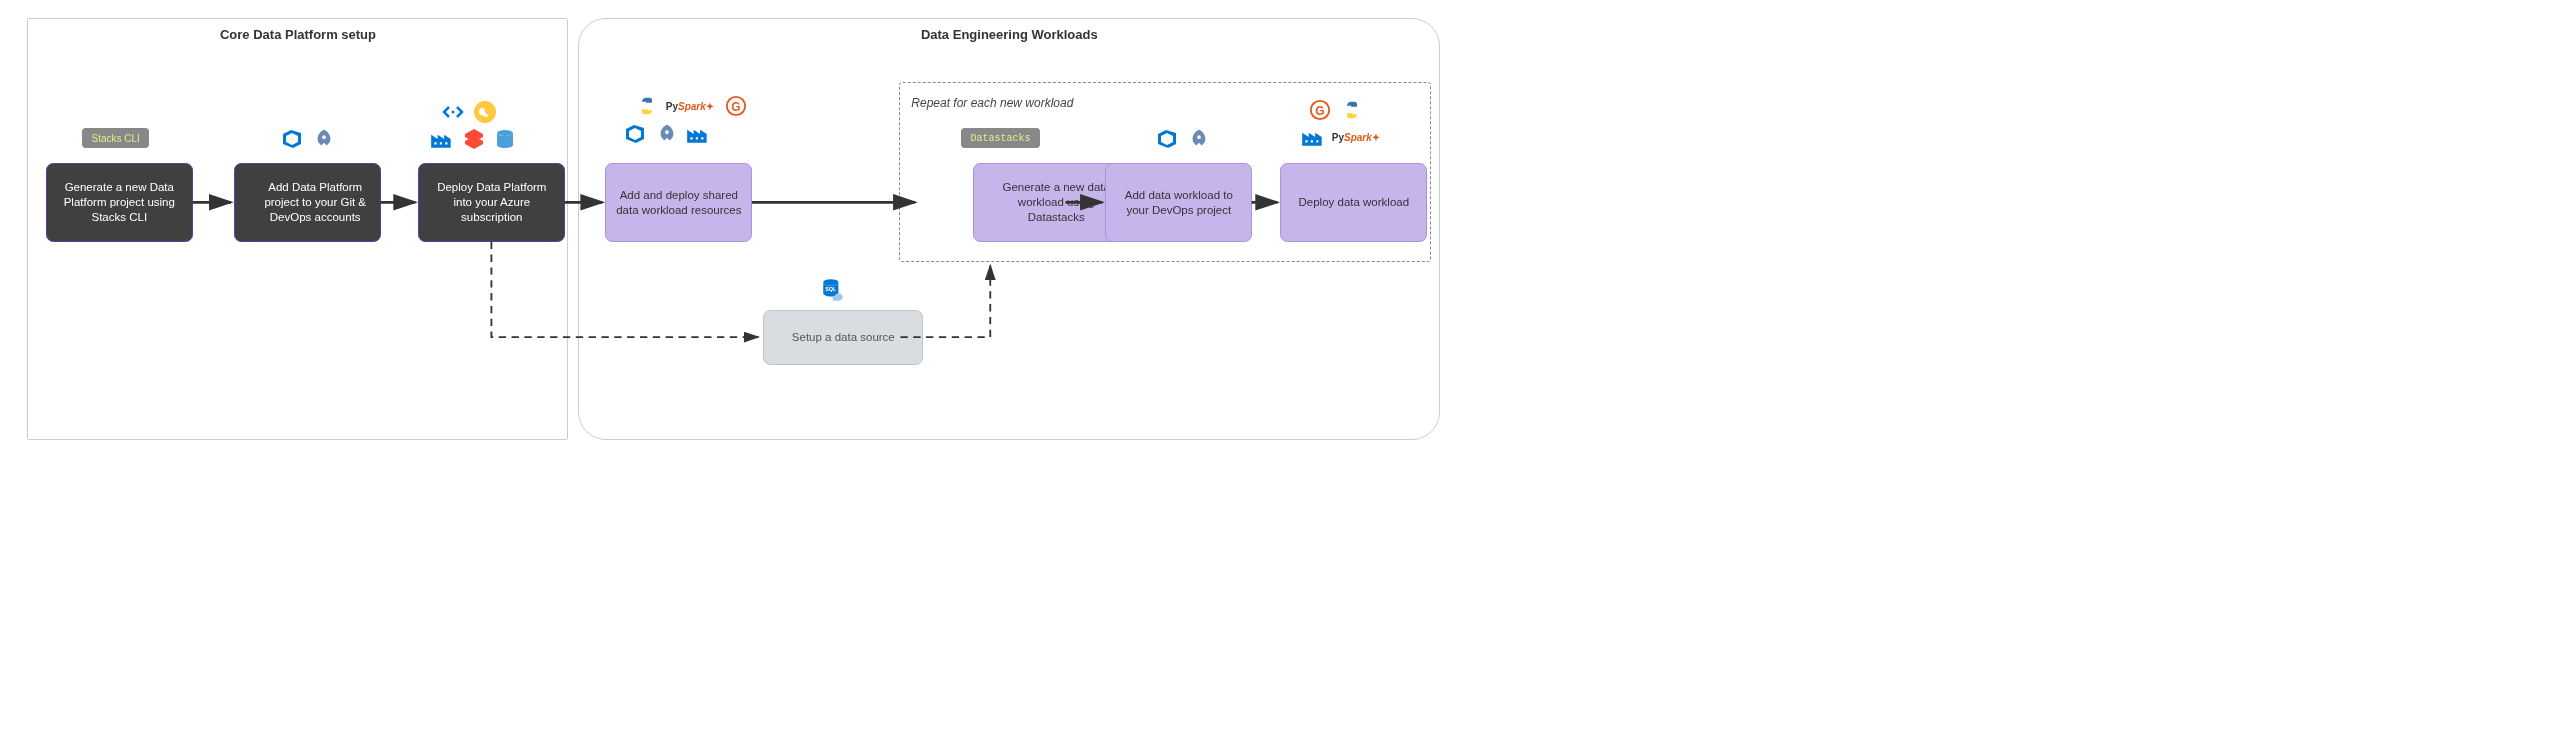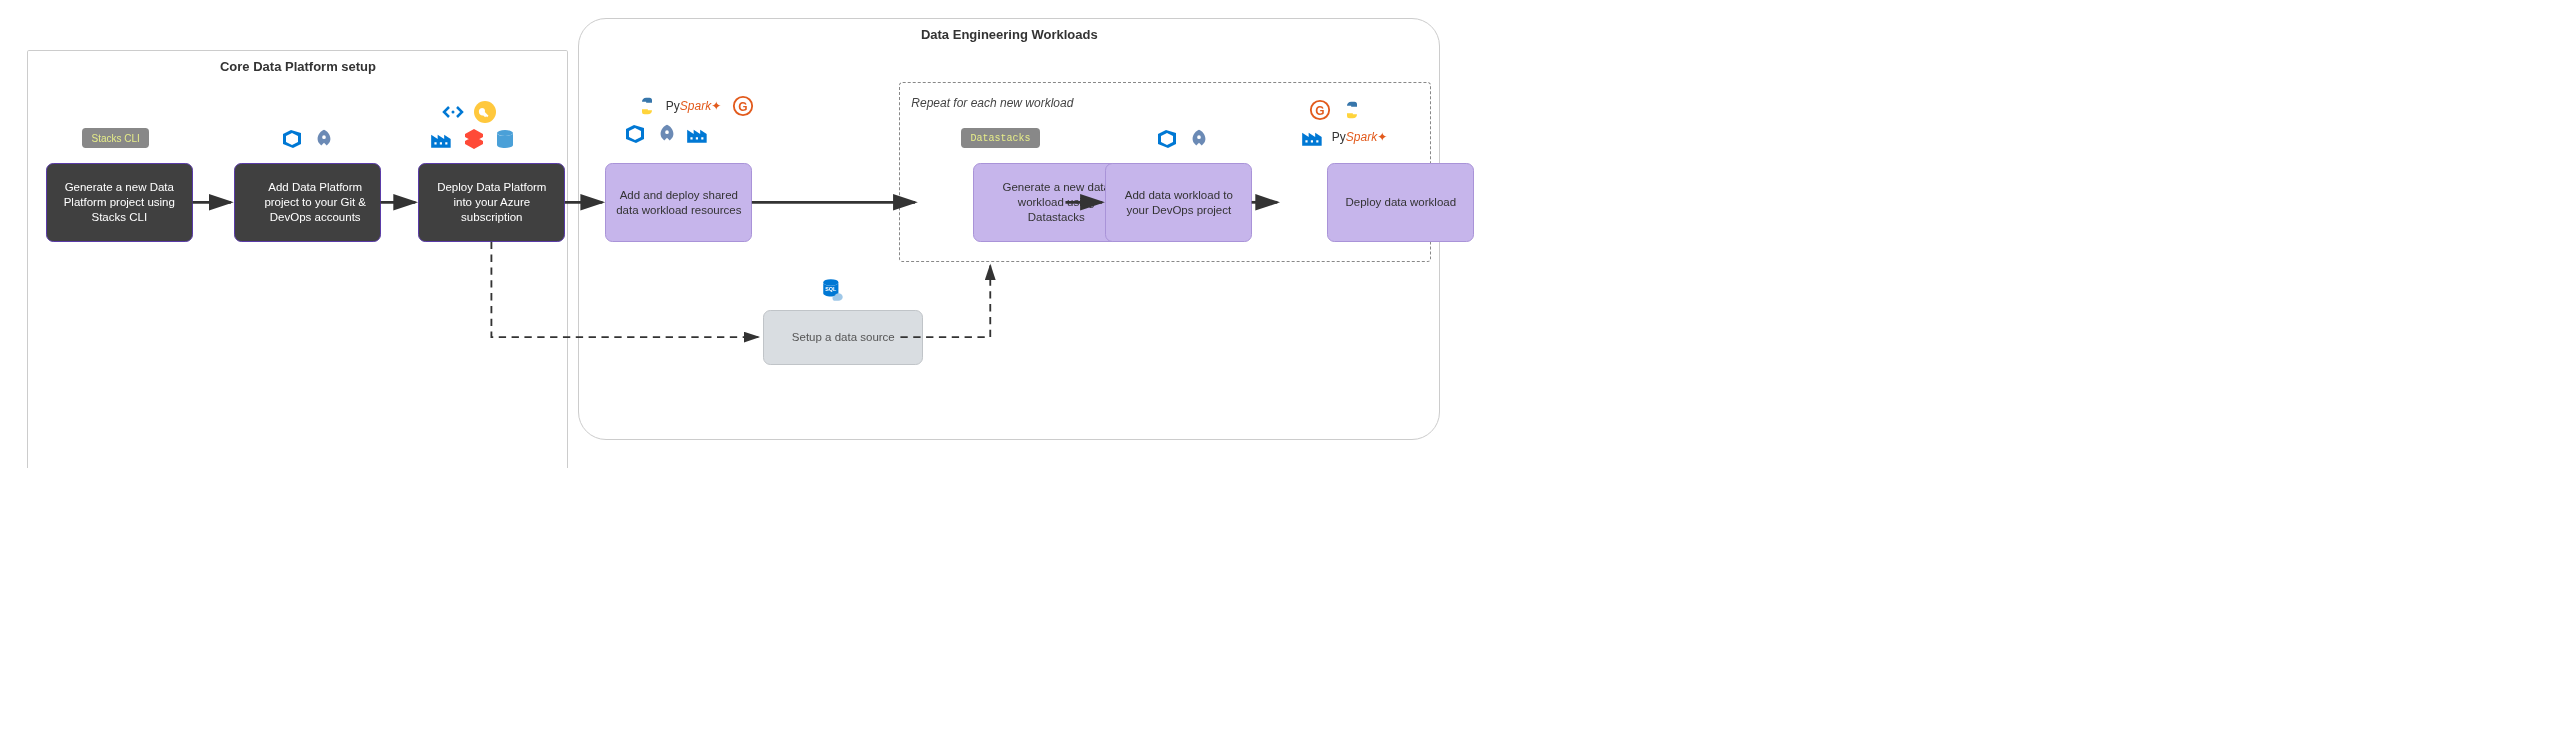--- a/index.html
+++ b/index.html
@@ -77,29 +77,29 @@
   }
   .icon {
     width: 26px;
     height: 26px;
     display: inline-flex;
     align-items: center;
     justify-content: center;
     font-size: 16.5px;
   }
   svg.arrow { position: absolute; overflow: visible; }
-  .pyspark { font-size: 12px; font-weight: 400; color: #333; }
+  .pyspark { font-size: 10px; font-weight: 700; color: #333; }
   .pyspark .spark { font-style: italic; color: #e25a1c; }
 </style>
 </head>
 <body>
 
 <div class="canvas">
 
-  <div class="group" style="left:9.2px; top:0; width:541px; height:422px;margin-top:32px;">
+  <div class="group" style="left:9.2px; top:0; width:541px; height:422px;">
     <div class="group-title">Core Data Platform setup</div>
   </div>
 
   <div class="group" style="left:560px; top:0; width:862px; height:422px;border-radius:28px;">
     <div class="group-title">Data Engineering Workloads</div>
   </div>
 
   <div class="dashed-group" style="left:881px; top:64px; width:532px; height:180px;">
     <div class="dashed-title">Repeat for each new workload</div>
   </div>
@@ -232,21 +232,21 @@
       </svg>
     </span>
   </div>
 
   <div class="box dark-purple" style="left:27.5px; top:145px;">Generate a new Data Platform project using Stacks CLI</div>
   <div class="box dark-purple" style="left:216px; top:145px;padding-left:24px;">Add Data Platform project to your Git &amp; DevOps accounts</div>
   <div class="box dark-purple" style="left:400px; top:145px;">Deploy Data Platform into your Azure subscription</div>
   <div class="box light-purple" style="left:587px; top:145px;">Add and deploy shared data workload resources</div>
   <div class="box light-purple" style="left:955px; top:145px;padding-left:28px;">Generate a new data workload using Datastacks</div>
   <div class="box light-purple" style="left:1087px; top:145px;">Add data workload to your DevOps project</div>
-  <div class="box light-purple" style="left:1309px; top:145px;">Deploy data workload</div>
+  <div class="box light-purple" style="left:1262px; top:145px;">Deploy data workload</div>
   <div class="box grey-box" style="left:745px; top:292px;">Setup a data source</div>
 
   <svg class="arrow" style="left:0; top:0; width:1431px; height:431px;" viewBox="0 0 1560 470" width="1431" height="431">
     <defs>
       <marker id="ah" markerWidth="10" markerHeight="10" refX="8" refY="3" orient="auto">
         <path d="M0,0 L9,3 L0,6 Z" fill="#333"></path>
       </marker>
     </defs>
 
     <line x1="190" y1="201" x2="232" y2="201" stroke="#333" stroke-width="3" marker-end="url(#ah)"></line>

